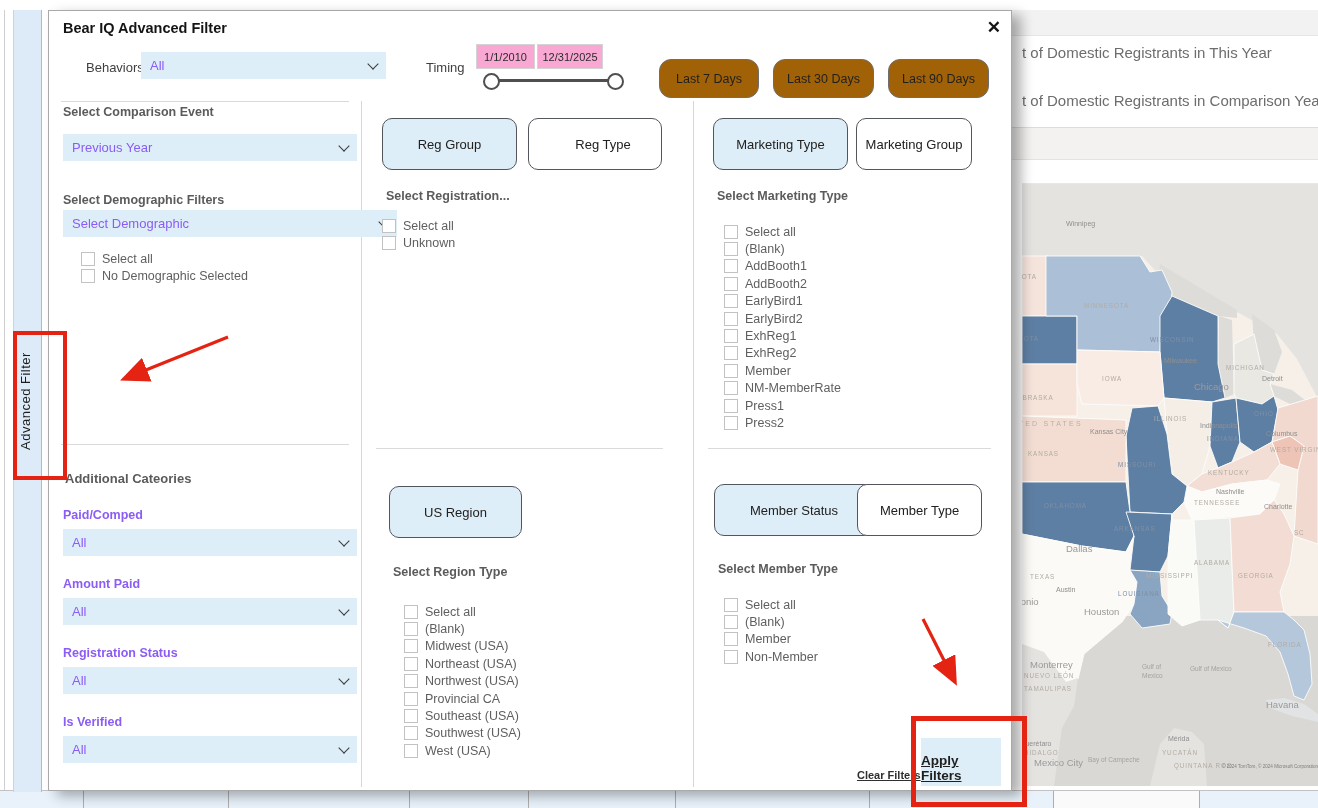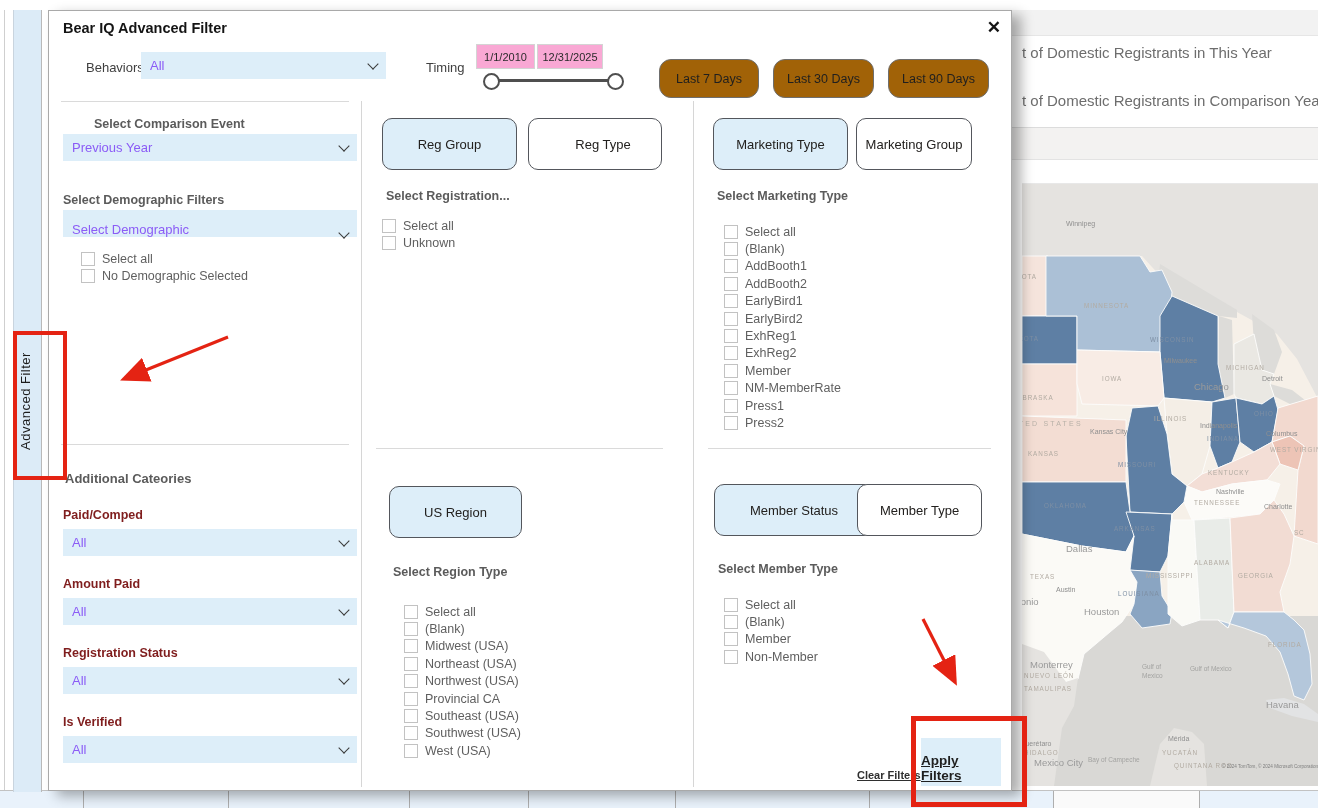--- a/index.html
+++ b/index.html
@@ -51,21 +51,21 @@
   .divv{position:absolute;width:1px;background:#d6d6d6;}
   .sec-label{position:absolute;font-size:12.5px;font-weight:700;color:#5b5b5b;}
   .tbtn{position:absolute;height:52px;border:1px solid #53565c;border-radius:10px;background:#fff;
      display:flex;align-items:center;justify-content:center;font-size:13px;color:#23211f;cursor:pointer;box-sizing:border-box;}
   .tbtn.sel{background:#ddeef9;}
   .cb-list{position:absolute;}
   .cb-row{display:flex;align-items:center;gap:7px;height:17.4px;cursor:pointer;}
   .cb-box{width:12px;height:12px;border:1px solid #c2c2c2;background:#fff;flex:0 0 auto;}
   .cb-label{font-size:12.5px;color:#5f5f5f;white-space:nowrap;}
   .field{margin-bottom:21px;}
-  .field-label{font-size:12.5px;font-weight:700;color:#7f1d1d;margin-bottom:7px;}
+  .field-label{font-size:12.5px;font-weight:700;color:#8b5cf6;margin-bottom:7px;}
   .field .dd{width:294px;}
   .slider-track{position:absolute;height:2.5px;background:#4f4f4f;}
   .slider-handle{position:absolute;width:13px;height:13px;border:2px solid #4f4f4f;border-radius:50%;background:#fff;}
   .clear-link{position:absolute;font-size:11px;font-weight:700;color:#2f2f2f;text-decoration:underline;cursor:pointer;}
   .apply-box{position:absolute;background:#ddeef9;display:flex;align-items:center;justify-content:center;cursor:pointer;}
   .apply-box span{font-size:13.5px;font-weight:700;color:#1f1f1f;text-decoration:underline;margin-top:12px;}
   
   .anno-rect{position:absolute;border:4px solid #e42313;z-index:60;pointer-events:none;}
   #anno-svg{position:absolute;left:0;top:0;z-index:61;pointer-events:none;}
 </style>
@@ -217,27 +217,27 @@
   <div class="qbtn" style="left:724px;top:33px;width:99px;">Last 30 Days</div>
   <div class="qbtn" style="left:839px;top:33px;width:99px;text-align:center;">Last 90 Days</div>
 
   <div class="divh" style="left:12px;top:90px;width:288px;"></div>
   <div class="divv" style="left:312px;top:90px;height:686px;"></div>
   <div class="divv" style="left:644px;top:90px;height:686px;"></div>
   <div class="divh" style="left:12px;top:433px;width:288px;"></div>
   <div class="divh" style="left:327px;top:437px;width:287px;"></div>
   <div class="divh" style="left:659px;top:437px;width:283px;"></div>
 
-  <div class="sec-label" style="left:14px;top:106px;margin-left:31px;">Select Comparison Event</div>
+  <div class="sec-label" style="left:14px;top:94px;">Select Comparison Event</div>
   <div class="dd abs" style="left:14px;top:123px;width:294px;">
     <span class="dd-val">Previous Year</span>
     <span class="chev"></span>
   </div>
   <div class="sec-label" style="left:14px;top:182px;">Select Demographic Filters</div>
-  <div class="dd abs" style="left:14px;top:199px;width:294px;align-items:flex-end;">
+  <div class="dd abs" style="left:14px;top:199px;width:334px;">
     <span class="dd-val">Select Demographic</span>
     <span class="chev"></span>
   </div>
   <div class="cb-list" style="left:32px;top:239px;">
 
       <div class="cb-row">
         <span class="cb-box"></span>
         <span class="cb-label">Select all</span>
       </div>
 

